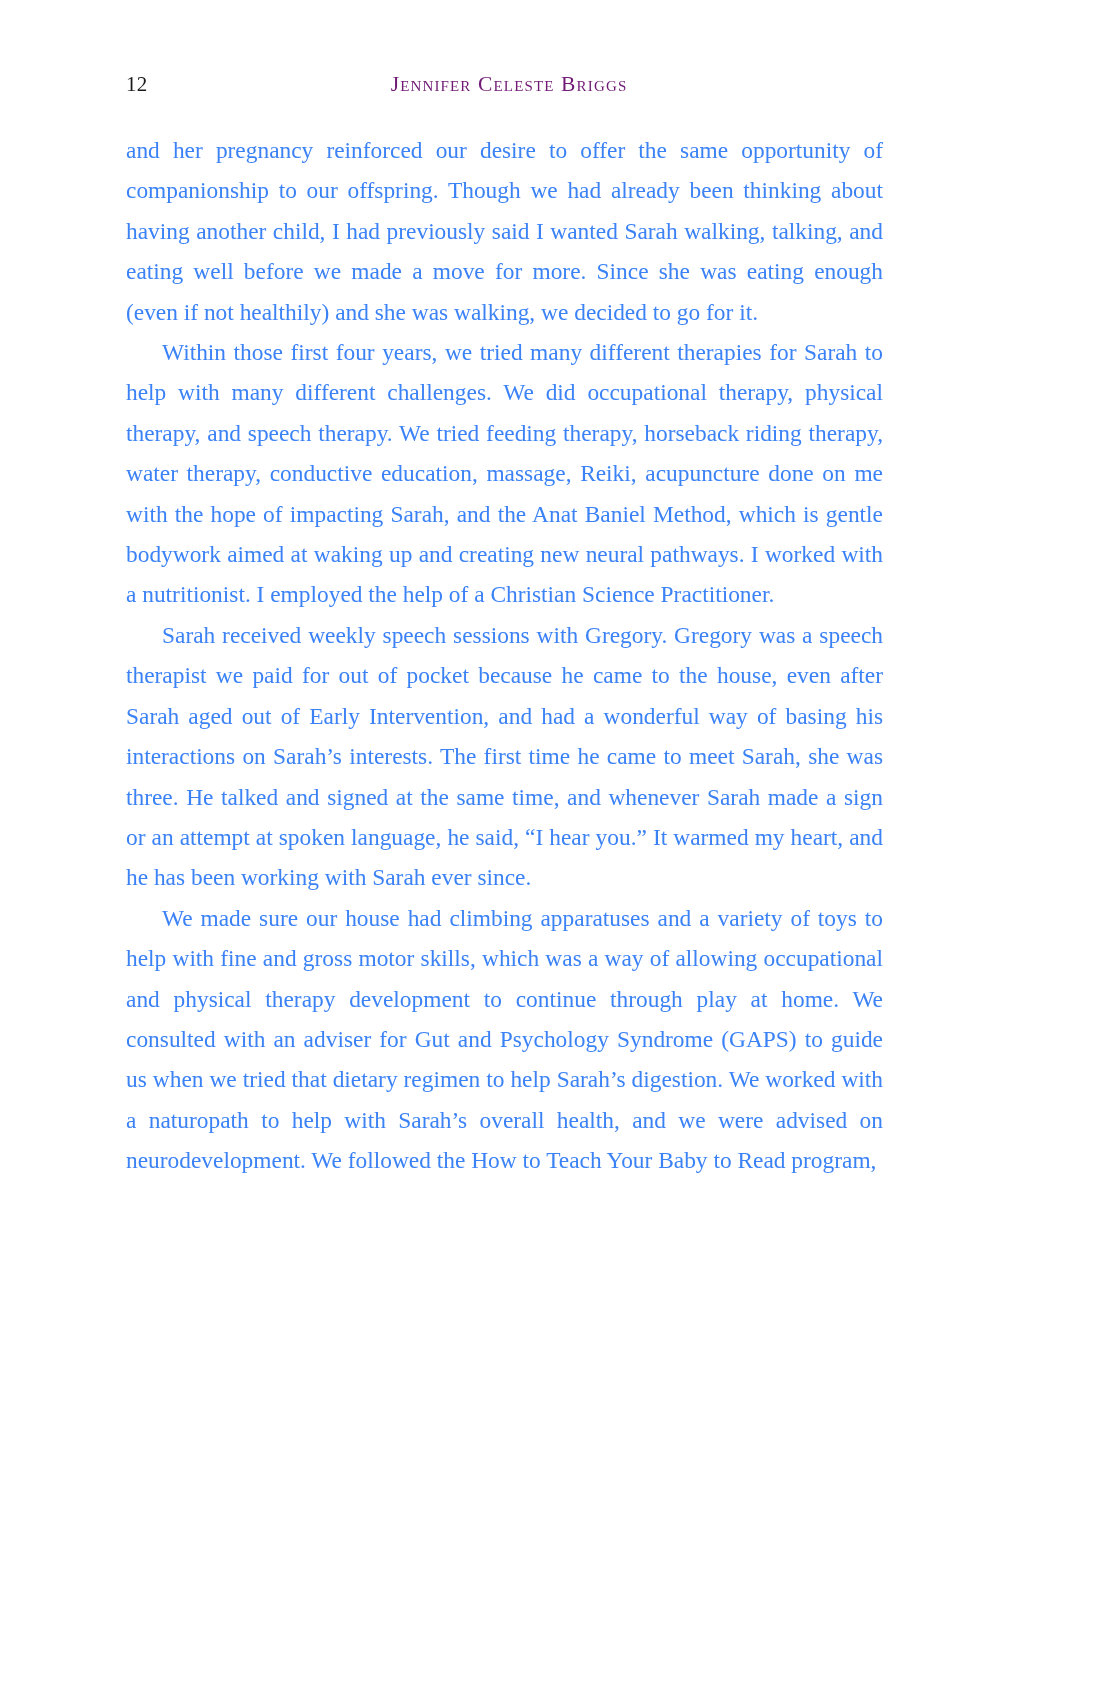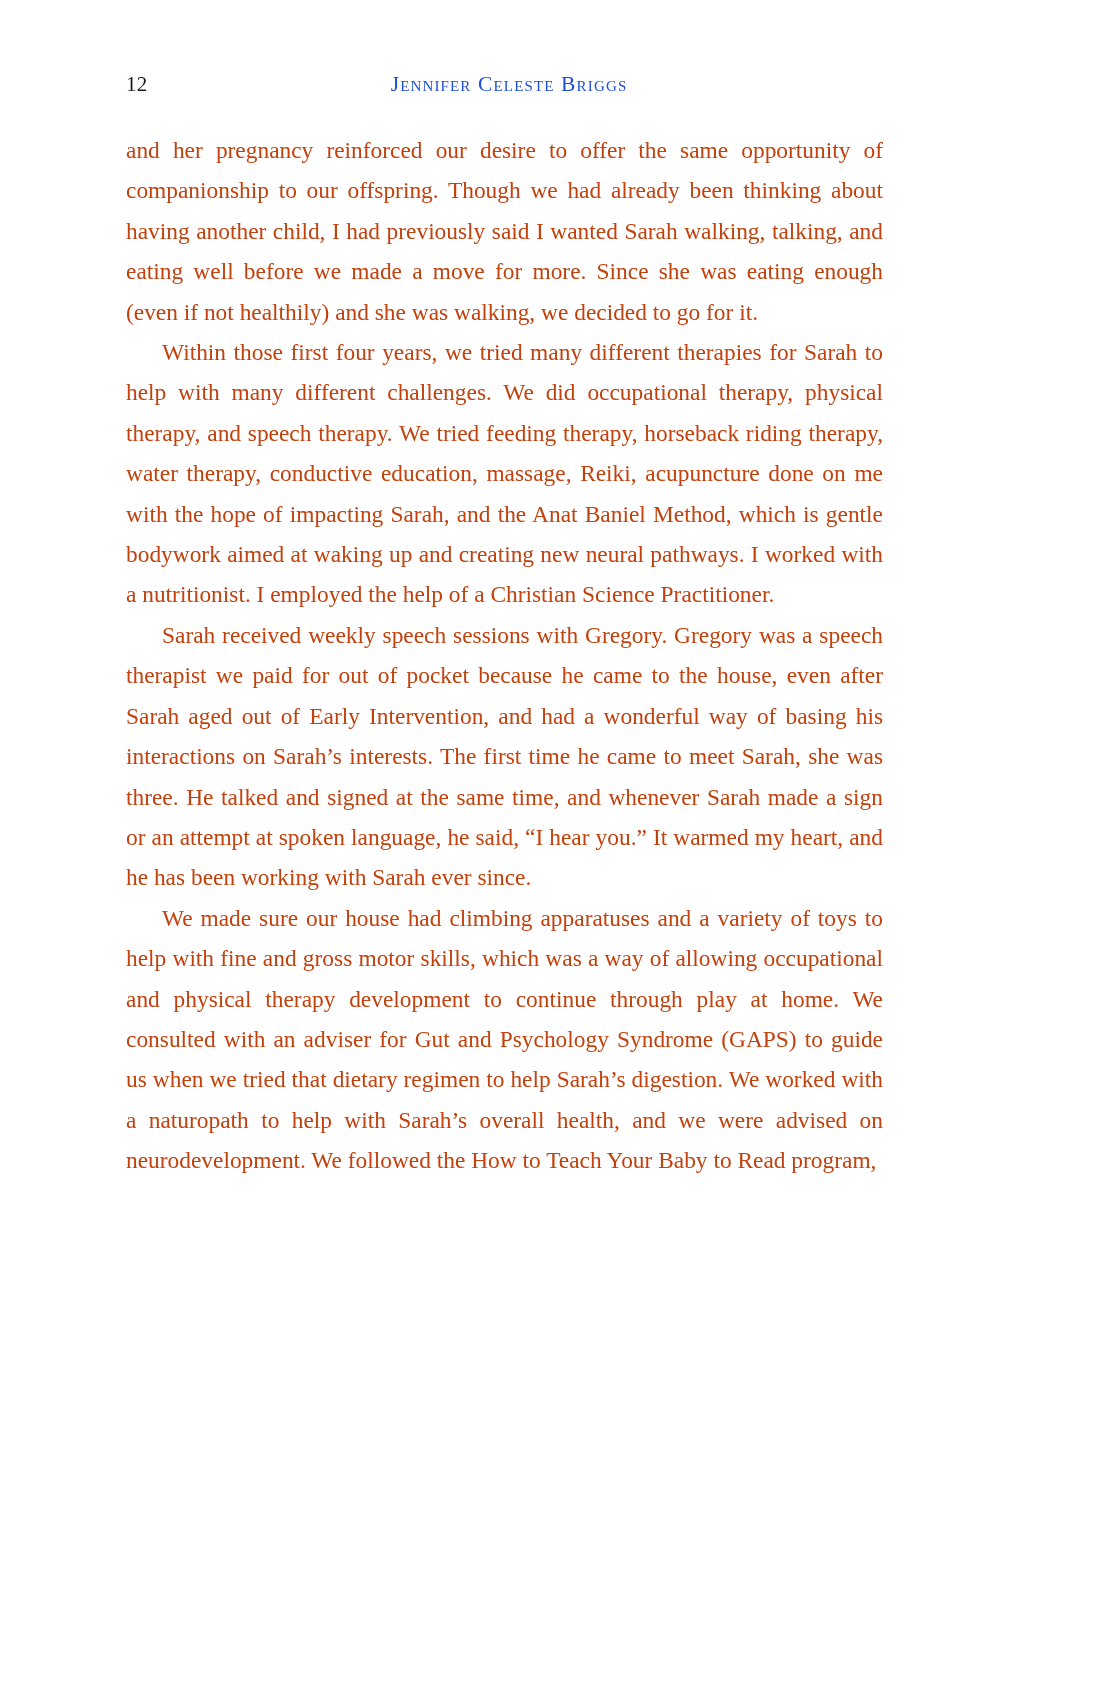--- a/index.html
+++ b/index.html
@@ -35,39 +35,39 @@
     letter-spacing: 0.2px;
     color: #1a1a1a;
     width: 70px;
     flex: none;
   }
   .book-title {
     flex: 1;
     text-align: center;
     font-size: 21.5px;
     letter-spacing: 1.15px;
-    color: #1d4ed8;
+    color: #701a75;
     
     font-variant: small-caps;
     text-transform: none;
     padding-right: 60px;
   }
   .body-text {
     position: absolute;
     top: 130px;
     left: 126px;
     width: 757px;
   }
   .body-text p {
     margin: 0;
     font-size: 23.4px;
     line-height: 40.4px;
     text-align: justify;
     text-justify: inter-word;
-    color: #c2410c;
+    color: #3b82f6;
     hyphens: manual;
     font-family: Liberation Serif, serif;
   }
   .body-text p.indent {
     text-indent: 36px;
   }
   .body-text p.first {
     text-indent: 0;
   }
 </style>

